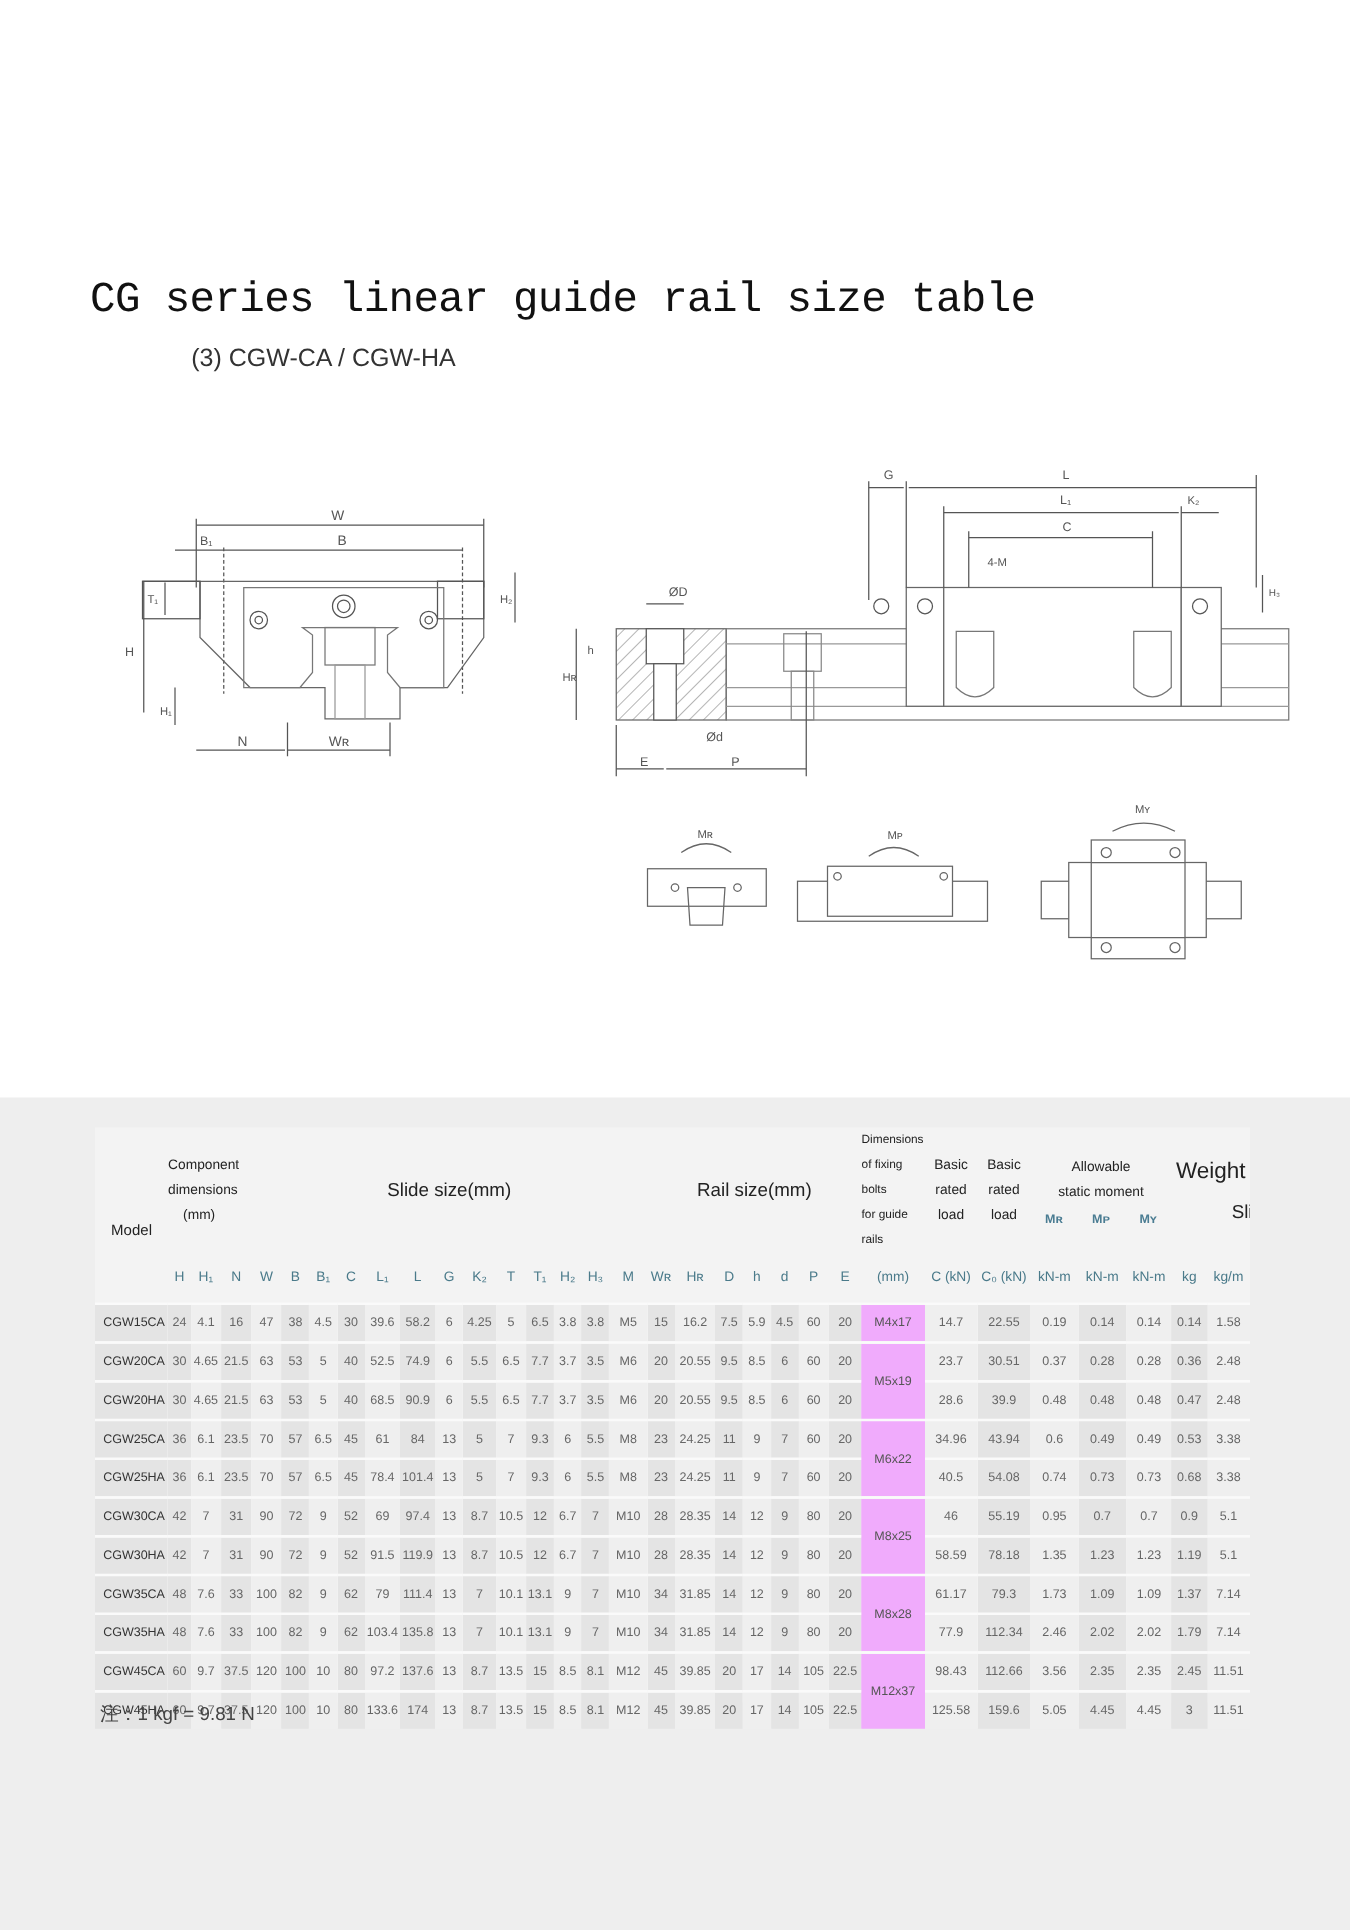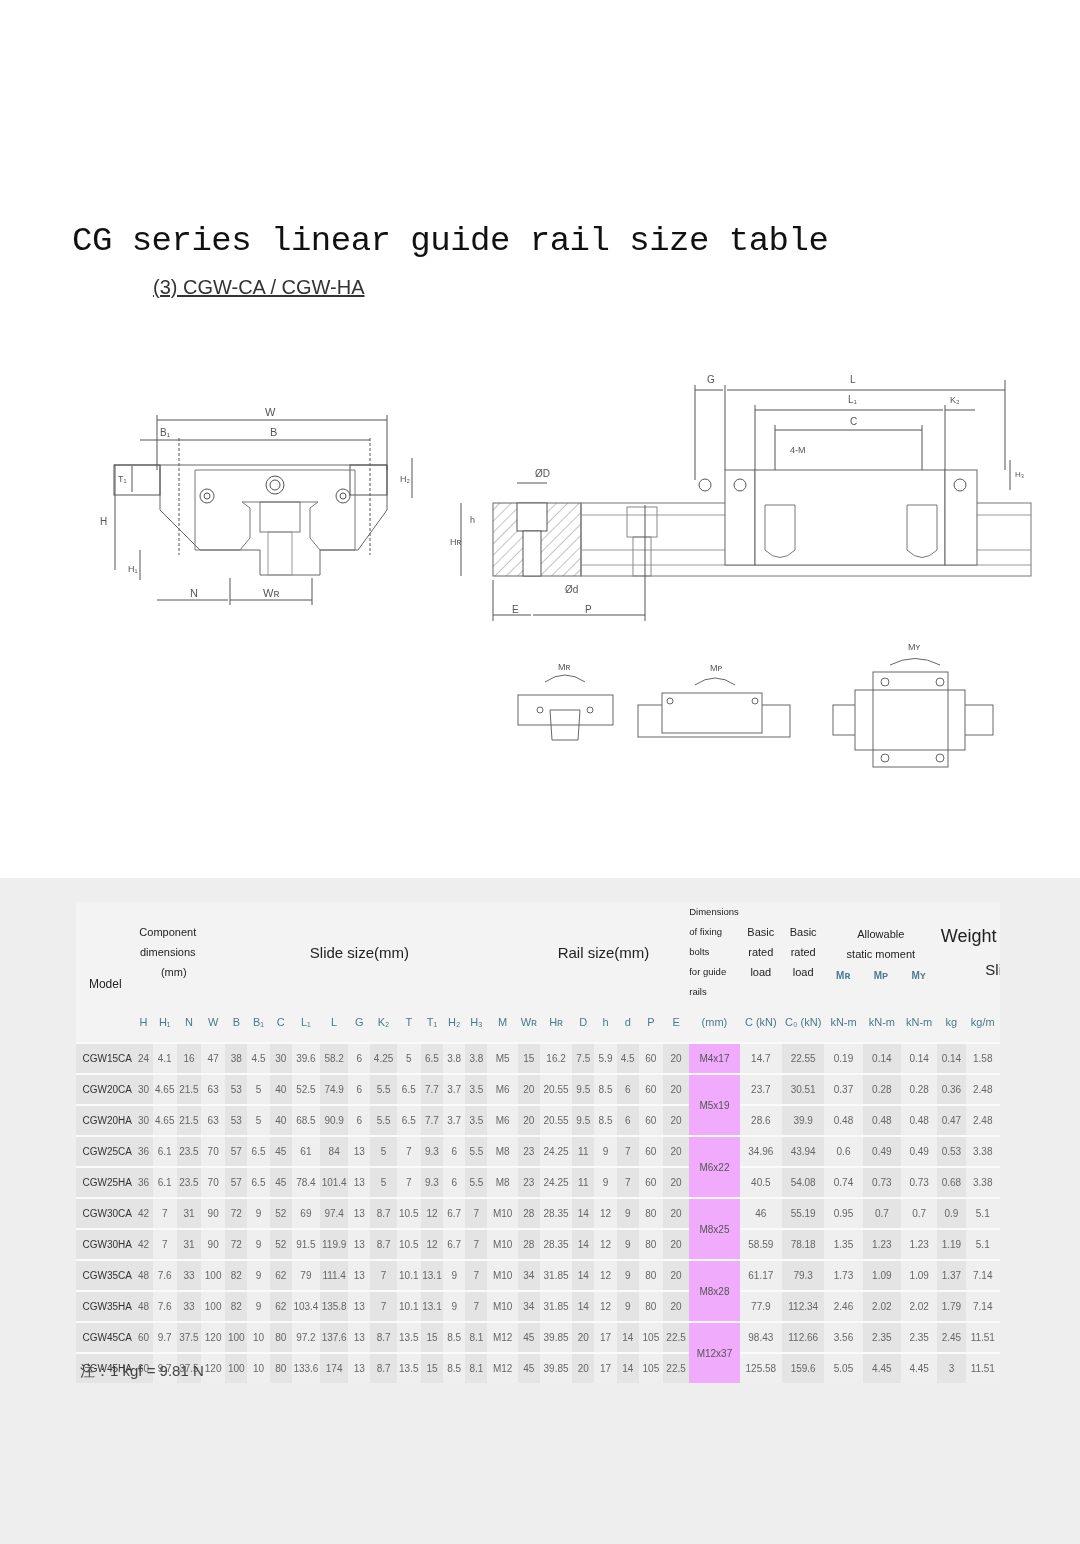--- a/index.html
+++ b/index.html
@@ -1,18 +1,18 @@
 <!DOCTYPE html>
 <html><head>
 <meta charset="utf-8">
 <style>
   html,body{margin:0;padding:0;}
   body{width:1080px;height:1544px;background:#ffffff;position:relative;overflow:hidden;font-family:"Liberation Sans",sans-serif;color:#222;}
   .title{position:absolute;left:72px;top:222px;font-size:34px;color:#111;font-family:Liberation Mono, monospace;font-weight:400;letter-spacing:-0.5px;}
-  .subtitle{position:absolute;left:153px;top:276px;font-size:20px;color:#333;font-family:"Liberation Sans",sans-serif;text-decoration:underline;}
+  .subtitle{position:absolute;left:153px;top:276px;font-size:20px;color:#333;font-family:"Liberation Sans",sans-serif;}
   .drawing{position:absolute;}
   .drawing svg{display:block;}
   .table-zone{position:absolute;left:0;top:878px;width:1080px;height:666px;background:#eeeeee;}
   .table-card{position:absolute;left:76px;top:902px;width:924px;height:460px;background:#f3f3f3;}
   table.spec{position:absolute;left:76px;top:902px;border-collapse:collapse;table-layout:fixed;width:924px;font-size:10px;color:#666;}
   table.spec td, table.spec th{padding:0;text-align:center;vertical-align:middle;font-weight:400;overflow:hidden;white-space:nowrap;}
   .grp{font-size:15px;color:#222;}
   .grp-sm{font-size:11px;color:#222;line-height:20px;white-space:normal !important;}
   .grp-xs{font-size:9.5px;color:#222;line-height:20px;white-space:normal !important;text-align:left !important;}
   .mh{color:#4a7c92;font-weight:700;font-size:10px;}
@@ -201,21 +201,21 @@
       <col style="width:42px">
       <col style="width:38px">
       <col style="width:38px">
       <col style="width:36px">
       <col style="width:28px">
       <col style="width:34px">
   </colgroup>
   <thead>
     <tr style="height:80px;">
       <th class="grp-sm" rowspan="1" style="vertical-align:bottom;padding-bottom:8px;font-size:12px;"><span>Model</span></th>
-      <th class="grp-sm" colspan="3" style="text-align:center;">
+      <th class="grp-sm" colspan="3" style="text-align:left;">
         <div>Component</div>
         <div>dimensions</div>
         <div style="padding-left:12px;">(mm)</div>
       </th>
       <th class="grp" colspan="13">Slide size(mm)</th>
       <th class="grp" colspan="7">Rail size(mm)</th>
       <th class="grp-xs">
         <div>Dimensions</div>
         <div>of fixing bolts</div>
         <div>for guide rails</div>

